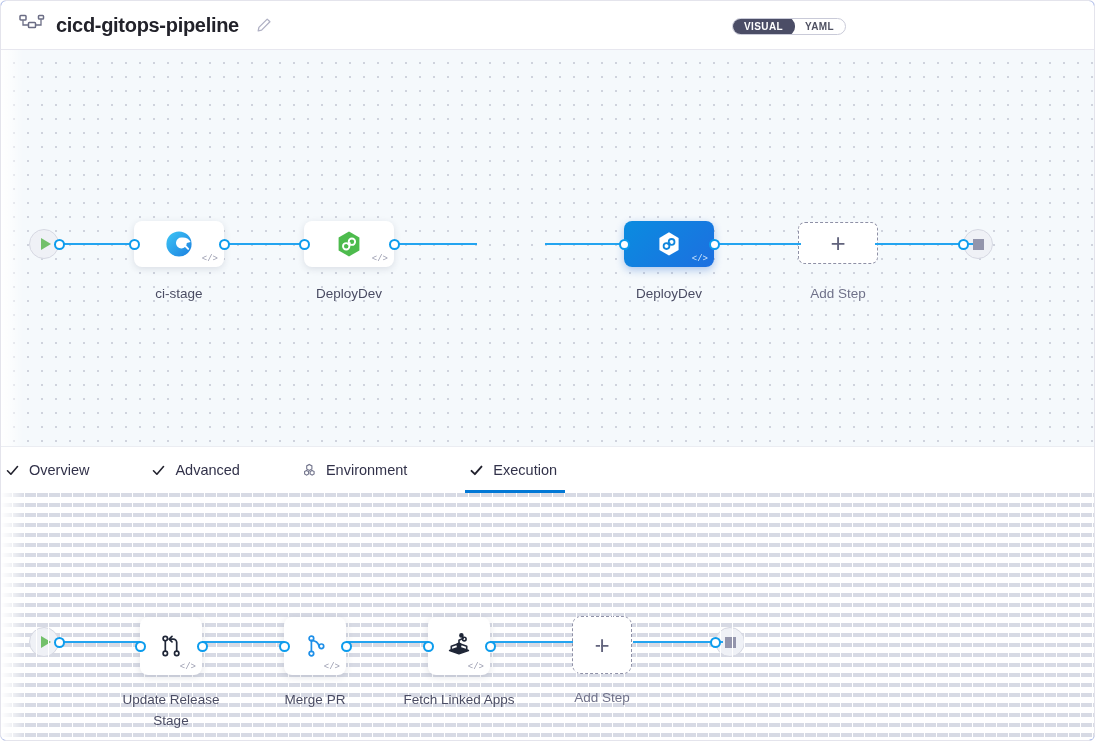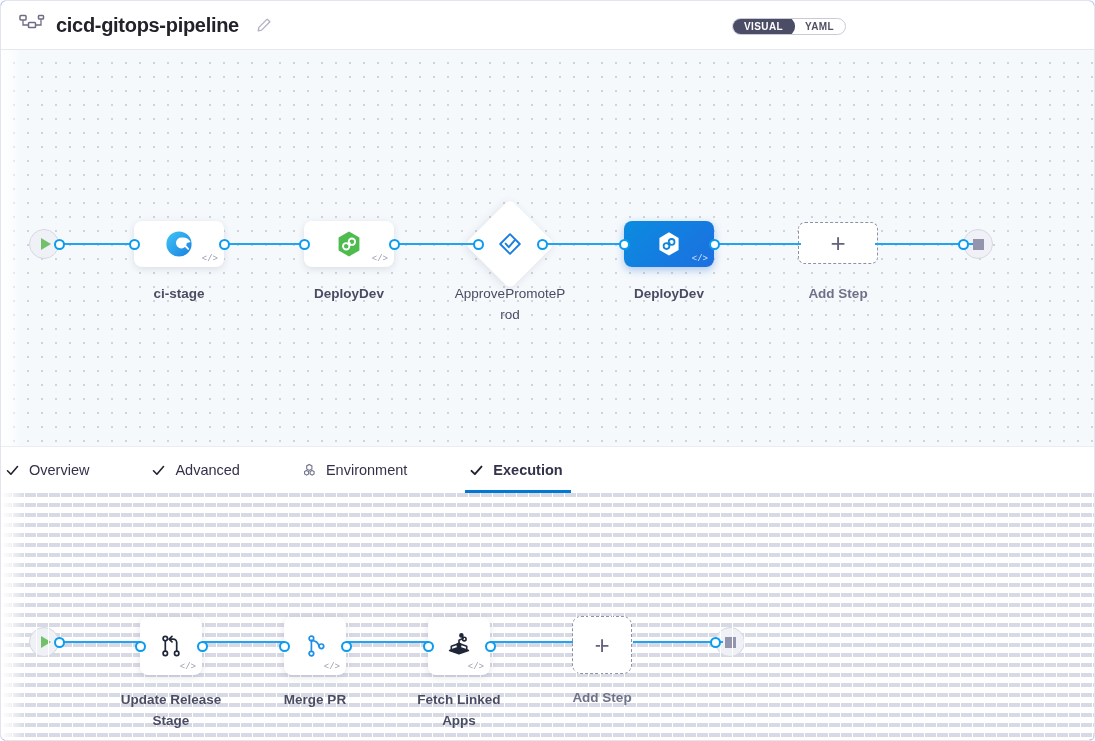--- a/index.html
+++ b/index.html
@@ -117,21 +117,21 @@
     display: flex; align-items: center; gap: 9px;
     padding: 0 22px 0 4px;
     margin-right: 36px;
     font-size: 14.5px; color: #32324a;
     cursor: pointer;
     position: relative;
     background: none; border: none;
     font-family: "Liberation Sans", sans-serif;
   }
   .tab .tick { width: 15px; height: 15px; flex: none; color: #22222e; }
-  .tab.active { font-weight: bold; }
+  .tab.active { font-weight: normal; }
   .tab.active::after {
     content: "";
     position: absolute; left: 0; right: 14px; bottom: 0;
     height: 3px; background: #0278d5;
   }
 
   
   .node { position: absolute; }
 
   .term-node {
@@ -210,21 +210,21 @@
     position: absolute;
     text-align: center;
     font-size: 13.5px;
     color: #4a4c63;
     line-height: 21px;
     width: 112px;
     word-break: break-all;
     z-index: 2;
     pointer-events: none;
   }
-  .node-label.nowrap { word-break: normal; font-weight: bold; }
+  .node-label.nowrap { word-break: normal; }
   .add-label { color: #6f7189; word-break: normal; }
 
   .icon-img { width: 28px; height: 28px; display: block; }
 </style>
 </head>
 <body>
 
 <div class="app">
 
   <div class="header">
@@ -304,33 +304,20 @@
             </g>
           </svg>
         </span>
         <span class="code-glyph">&lt;/&gt;</span>
       </div>
       <span class="dot" style="left:-5.5px; top:17.5px;"></span>
       <span class="dot" style="left:84.5px; top:17.5px;"></span>
       <span class="node-label nowrap" style="left:-11px; top:62px;">DeployDev</span>
     </div>
 
-    <div class="node" style="left:477px; top:162px;">
-      <div class="diamond">
-        <span class="icon-img">
-          <svg viewBox="0 0 28 28" fill="none" stroke="#1a7fe0" stroke-width="1.9" stroke-linejoin="round" stroke-linecap="round">
-            <path d="M14 4.2 L23.8 14 L14 23.8 L4.2 14 Z"></path>
-            <path d="M9.6 13.6 L12.8 17.2 L18.6 10.4"></path>
-          </svg>
-        </span>
-      </div>
-      <span class="dot" style="left:-5.5px; top:26.5px;"></span>
-      <span class="dot" style="left:58.5px; top:26.5px;"></span>
-      <span class="node-label" style="left:-24px; top:71px;">ApprovePromoteProd</span>
-    </div>
 
     <div class="node" style="left:623px; top:171px;">
       <div class="card selected">
         <span class="icon-img">
           <svg viewBox="0 0 28 28">
             <path d="M14 2.2 L23.6 7.9 V19.9 L14 25.6 L4.4 19.9 V7.9 Z" fill="#ffffff"></path>
             <g fill="none" stroke="#0f86dd" stroke-width="1.8" stroke-linecap="round">
               <circle cx="11.5" cy="16.1" r="2.9"></circle>
               <circle cx="16.6" cy="11.9" r="2.9"></circle>
               <path d="M13.4 14.2 L14.7 13.2"></path>

